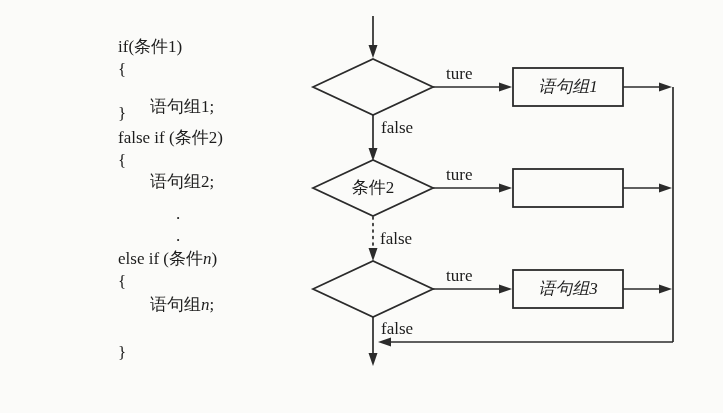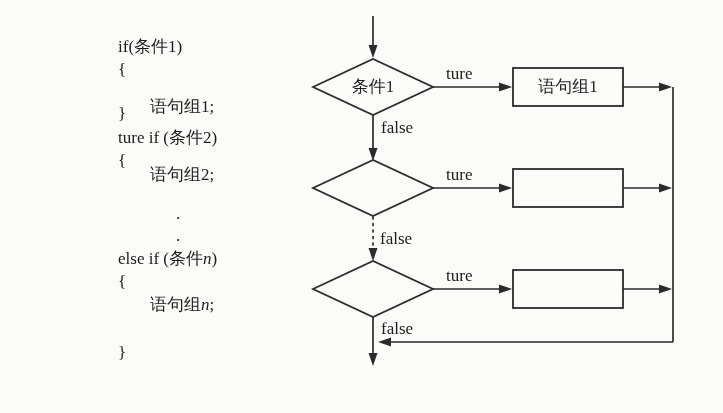--- a/index.html
+++ b/index.html
@@ -25,44 +25,44 @@
   .var { font-style: italic; }
   .fc-label {
     position: absolute;
     font-size: 17px;
     line-height: 22px;
     height: 22px;
     color: #1c1c1c;
   }
   .centered { text-align: center; }
   .cond-label { left: 313px; width: 120px; }
-  .stmt-label { left: 513px; width: 110px; }
+  .stmt-label { left: 513px; width: 110px; font-style: italic; }
   svg { position: absolute; left: 0; top: 0; }
   svg line, svg polygon.shape {
     stroke: #2b2b2b;
     fill: none;
   }
   svg line { stroke-width: 1.7; }
   svg polygon.shape, svg rect.shape { stroke: #2b2b2b; stroke-width: 1.8; fill: none; }
   svg polygon.arrow { fill: #2b2b2b; stroke: none; }
   .dotted { stroke-dasharray: 2 4.5; stroke-linecap: round; }
 </style>
 </head>
 <body>
 
 <div class="canvas">
 
   <div>
     <div class="code-line" style="left:118px;top:36px"><span>if(条件1)</span></div>
     <div class="code-line" style="left:118px;top:59px"><span>{</span></div>
     <div class="code-line" style="left:150px;top:96px"><span>语句组1;</span></div>
     <div class="code-line" style="left:118px;top:103px"><span>}</span></div>
-    <div class="code-line" style="left:118px;top:127px"><span>ture if (条件2)</span></div>
+    <div class="code-line" style="left:118px;top:127px"><span>false if (条件2)</span></div>
     <div class="code-line" style="left:118px;top:150px"><span>{</span></div>
-    <div class="code-line" style="left:150px;top:164px"><span>语句组2;</span></div>
+    <div class="code-line" style="left:150px;top:171px"><span>语句组2;</span></div>
     <div class="code-line" style="left:176px;top:203px"><span>.</span></div>
     <div class="code-line" style="left:176px;top:225px"><span>.</span></div>
     <div class="code-line" style="left:118px;top:248px"><span>else if (条件</span><span class="var">n</span><span>)</span></div>
     <div class="code-line" style="left:118px;top:271px"><span>{</span></div>
     <div class="code-line" style="left:150px;top:294px"><span>语句组</span><span class="var">n</span><span>;</span></div>
     <div class="code-line" style="left:118px;top:318px"><span></span></div>
     <div class="code-line" style="left:118px;top:342px"><span>}</span></div>
   </div>
 
   <svg width="723" height="413">
@@ -96,23 +96,24 @@
     <polygon class="arrow" points="672,289 659,284.5 659,293.5"></polygon>
 
     <line x1="673" y1="87" x2="673" y2="342"></line>
     <line x1="673" y1="342" x2="390" y2="342"></line>
     <polygon class="arrow" points="378,342 391,337.5 391,346.5"></polygon>
 
     <line x1="373" y1="317" x2="373" y2="354"></line>
     <polygon class="arrow" points="373,366 368.5,353 377.5,353"></polygon>
   </svg>
 
-  <div class="fc-label cond-label centered" style="top:76px">条件1</div>
+  <div class="fc-label cond-label centered" style="top:177px">条件2</div>
 
   <div class="fc-label stmt-label centered" style="top:76px">语句组1</div>
+  <div class="fc-label stmt-label centered" style="top:278px">语句组3</div>
 
   <div class="fc-label" style="left:446px;top:63px">ture</div>
   <div class="fc-label" style="left:446px;top:164px">ture</div>
   <div class="fc-label" style="left:446px;top:265px">ture</div>
 
   <div class="fc-label" style="left:381px;top:117px">false</div>
   <div class="fc-label" style="left:380px;top:228px">false</div>
   <div class="fc-label" style="left:381px;top:318px">false</div>
 
 </div>

